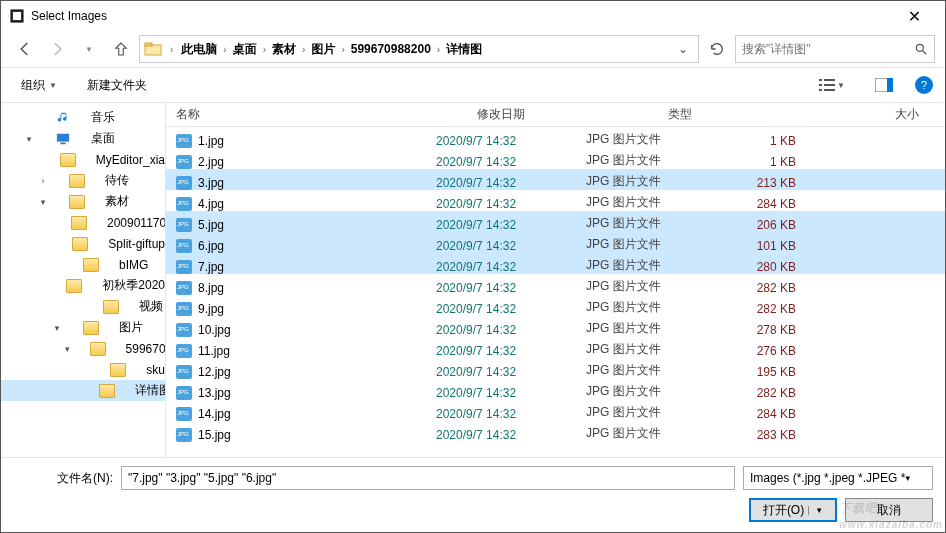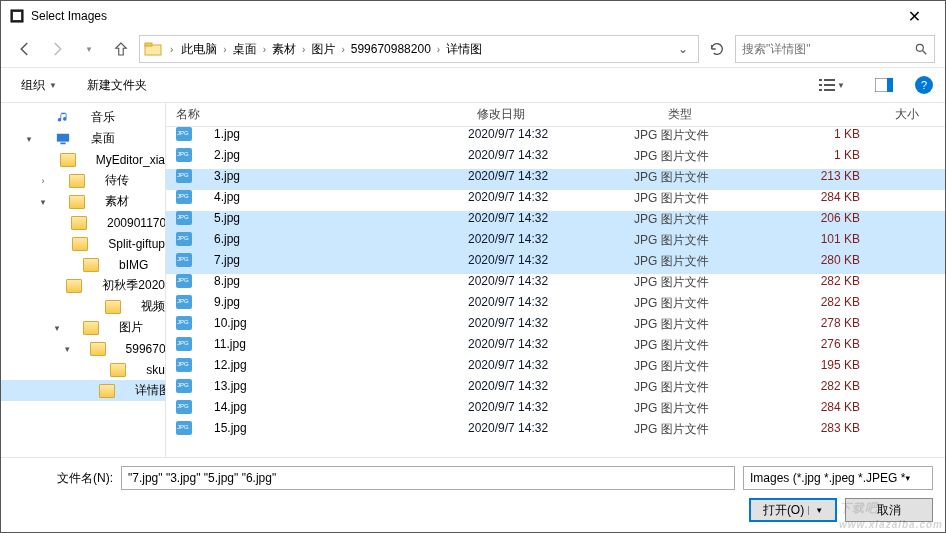--- a/index.html
+++ b/index.html
@@ -6,21 +6,21 @@
 body { background:#fff; width:946px; height:533px; border:1px solid #555; position:relative; overflow:hidden;}
 .titlebar { height:30px; display:flex; align-items:center; padding:0 8px; }
 .titlebar .app-icon { width:16px; height:16px; margin-right:6px; }
 .titlebar .title { flex:1; }
 .titlebar .close { width:45px; height:30px; display:flex; align-items:center; justify-content:center; font-size:16px; cursor:pointer;}
 .nav { height:36px; display:flex; align-items:center; padding:0 10px; gap:4px;}
 .nav .arrow, .nav .refresh { width:28px; height:28px; display:flex; align-items:center; justify-content:center; color:#555;}
 .nav .arrow.disabled { color:#bbb;}
 .breadcrumb { flex:1; height:28px; border:1px solid #ccc; display:flex; align-items:center; padding:0 4px; gap:2px; background:#fff;}
 .breadcrumb .folder-icon { width:18px; height:18px; margin-right:4px;}
-.breadcrumb .bc-item { padding:2px 4px; cursor:pointer;}
+.breadcrumb .bc-item { padding:2px 4px; cursor:pointer;font-weight:bold;}
 .breadcrumb .bc-sep { color:#666; font-size:10px; padding:0 2px;}
 .breadcrumb .bc-drop { margin-left:auto; padding:0 6px; color:#555;}
 .search { width:200px; height:28px; border:1px solid #ccc; display:flex; align-items:center; padding:0 6px;}
 .search input { border:none; outline:none; flex:1; color:#888;}
 .search .search-icon { color:#555;}
 .toolbar { height:36px; border-top:1px solid #e6e6e6; border-bottom:1px solid #e6e6e6; display:flex; align-items:center; padding:16px 12px; gap:14px;}
 .toolbar .tb-item { padding:3px 8px; display:flex; align-items:center; gap:4px; cursor:pointer;}
 .toolbar .tb-drop { font-size:8px; color:#555;}
 .toolbar .spacer { flex:1;}
 .toolbar .view-btn { display:flex; align-items:center; gap:2px;}
@@ -32,26 +32,26 @@
 .tree-row .exp { width:12px; font-size:9px; color:#555; text-align:center;}
 .tree-row .ticon { width:16px; height:14px; flex-shrink:0;}
 .folder-yellow { background:linear-gradient(#ffe9a8,#f7ca4d); border-radius:1px; border:1px solid #d6a93a;}
 .list { flex:1; display:flex; flex-direction:column; overflow:hidden;}
 .headers { height:24px; display:flex; align-items:center; border-bottom:1px solid #e6e6e6; color:#444; padding-left:10px;gap:41px;}
 .col-name { width:260px;}
 .col-date { width:150px;}
 .col-type { width:130px;}
 .col-size { width:100px; text-align:right; padding-right:20px;}
 .files { flex:1; overflow-y:auto;}
-.file-row { height:21px; display:flex; align-items:flex-start; padding-left:10px; cursor:pointer;gap:16px;}
+.file-row { height:21px; display:flex; align-items:flex-end; padding-left:10px; cursor:pointer;}
 .file-row.selected { background:#cce8ff;}
 .file-row .ficon { width:16px; height:14px; margin-right:6px; background:#4aa3df; border-radius:2px; position:relative;}
 .file-row .ficon::after { content:"JPG"; font-size:6px; color:#fff; position:absolute; left:1px; top:3px;}
 .file-row .fname { width:238px;}
-.file-row .fdate { width:150px; color:#0f172a;}
+.file-row .fdate { width:150px; color:#0f766e;}
 .file-row .ftype { width:130px; color:#444;}
 .file-row .fsize { width:100px; text-align:right; padding-right:20px; color:#7f1d1d;}
 .bottom { border-top:1px solid #e6e6e6; padding:8px 12px 12px 12px;}
 .bottom-row { display:flex; align-items:center; gap:8px; margin-bottom:8px;}
 .bottom-row:last-child { margin-bottom:0; justify-content:flex-end;}
 .bottom .label { width:100px; text-align:right;}
 .bottom .filename-input { flex:1; height:24px; border:1px solid #aaa; padding:0 6px;}
 .bottom .filter { width:190px; height:24px; border:1px solid #aaa; display:flex; align-items:center; padding:0 6px; }
 .bottom .btn { width:88px; height:24px; border:1px solid #888; background:#e1e1e1; display:flex; align-items:center; justify-content:center; cursor:pointer;}
 .bottom .btn.primary { border:2px solid #0078d7;align-items:center;}
@@ -195,21 +195,21 @@
       <div class="tree-row" style="padding-left: 50px;">
         <span class="exp"></span>
         <span class="ticon folder-yellow"></span>
         <span>bIMG</span>
       </div>
       <div class="tree-row" style="padding-left: 40px;">
         <span class="exp"></span>
         <span class="ticon folder-yellow"></span>
         <span>初秋季2020</span>
       </div>
-      <div class="tree-row" style="padding-left: 72px;">
+      <div class="tree-row" style="padding-left: 32px; margin-left: 38px;">
         <span class="exp"></span>
         <span class="ticon folder-yellow"></span>
         <span>视频</span>
       </div>
       <div class="tree-row" style="padding-left: 50px;">
         <span class="exp">▾</span>
         <span class="ticon folder-yellow"></span>
         <span>图片</span>
       </div>
       <div class="tree-row" style="padding-left: 64px;">

